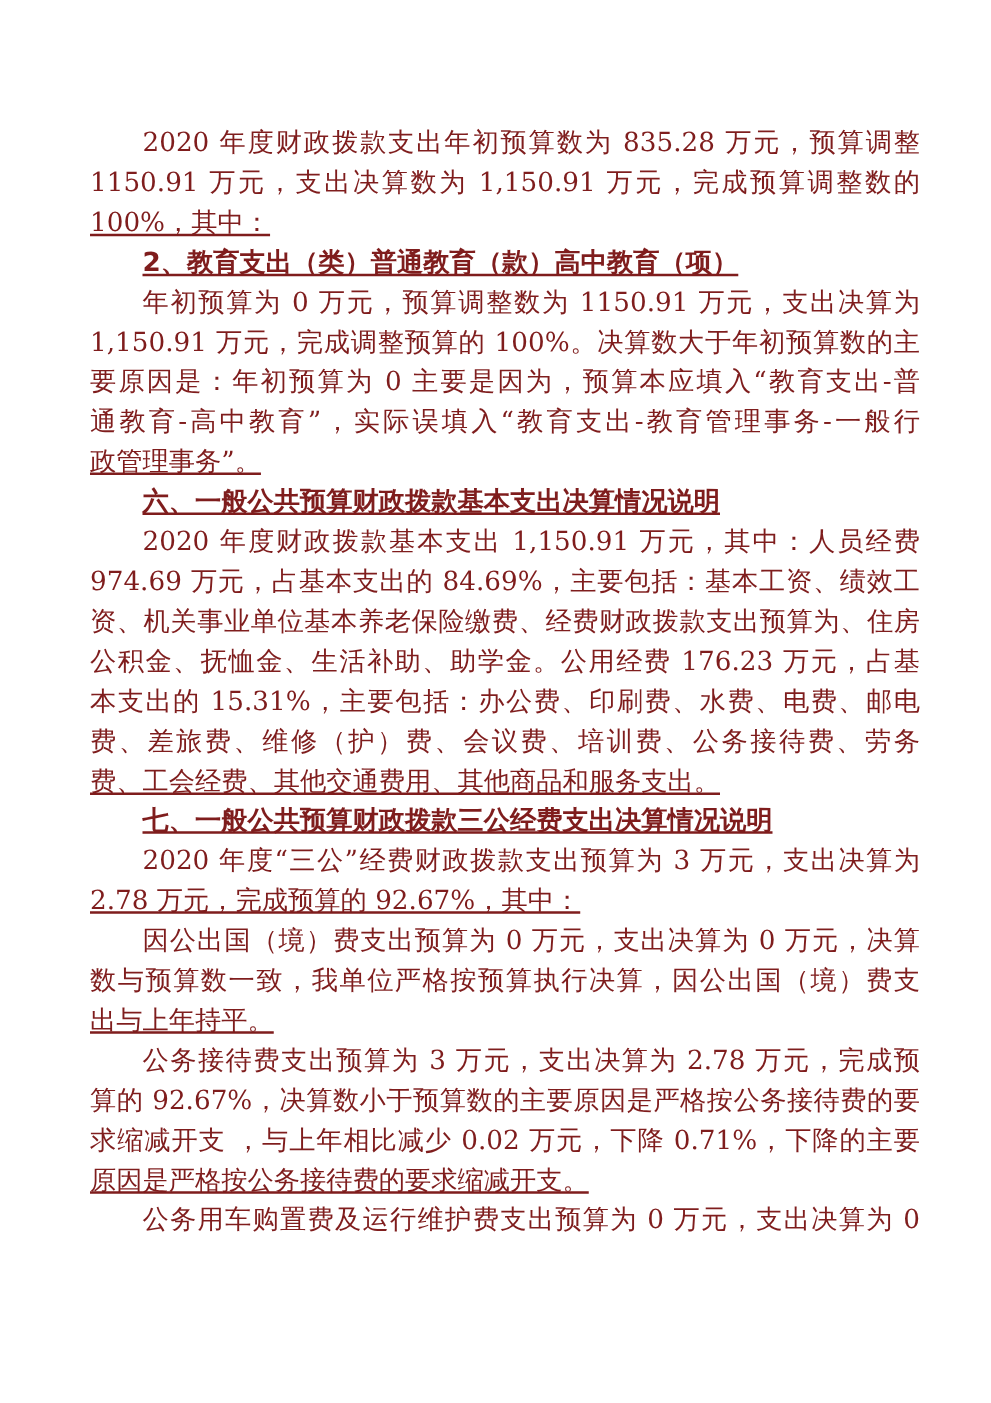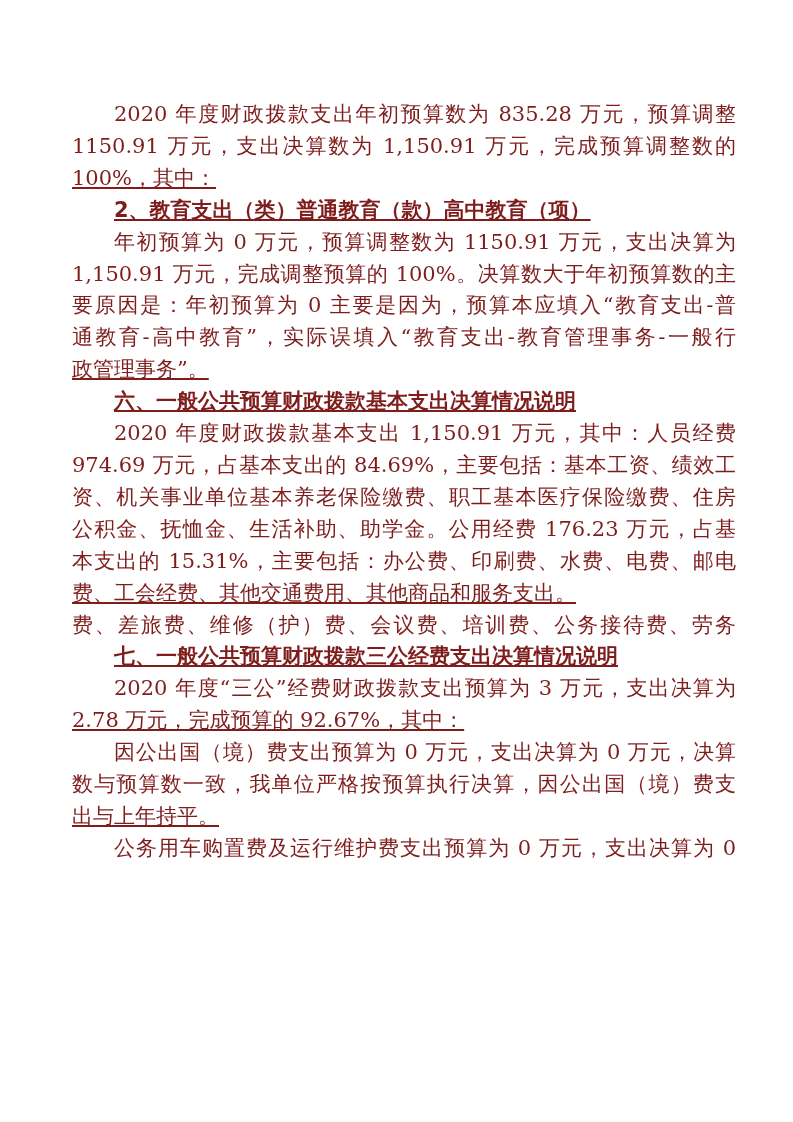--- a/index.html
+++ b/index.html
@@ -72,35 +72,41 @@
         <span class="line">要原因是：年初预算为 0 主要是因为，预算本应填入“教育支出-普</span>
         <span class="line">通教育-高中教育”，实际误填入“教育支出-教育管理事务-一般行</span>
         <span class="line flush">政管理事务”。</span>
       </p>
       <p class="para heading">
         <span class="line first flush">六、一般公共预算财政拨款基本支出决算情况说明</span>
       </p>
       <p class="para body">
         <span class="line first">2020 年度财政拨款基本支出 1,150.91 万元，其中：人员经费</span>
         <span class="line">974.69 万元，占基本支出的 84.69%，主要包括：基本工资、绩效工</span>
-        <span class="line">资、机关事业单位基本养老保险缴费、职工基本医疗保险缴费、住房</span>
+        <span class="line">资、机关事业单位基本养老保险缴费、经费财政拨款支出预算为、住房</span>
         <span class="line">公积金、抚恤金、生活补助、助学金。公用经费 176.23 万元，占基</span>
         <span class="line">本支出的 15.31%，主要包括：办公费、印刷费、水费、电费、邮电</span>
+        <span class="line">费、差旅费、维修（护）费、会议费、培训费、公务接待费、劳务</span>
         <span class="line flush">费、工会经费、其他交通费用、其他商品和服务支出。</span>
-        <span class="line">费、差旅费、维修（护）费、会议费、培训费、公务接待费、劳务</span>
       </p>
       <p class="para heading">
         <span class="line first flush">七、一般公共预算财政拨款三公经费支出决算情况说明</span>
       </p>
       <p class="para body">
         <span class="line first">2020 年度“三公”经费财政拨款支出预算为 3 万元，支出决算为</span>
         <span class="line flush">2.78 万元，完成预算的 92.67%，其中：</span>
       </p>
       <p class="para body">
         <span class="line first">因公出国（境）费支出预算为 0 万元，支出决算为 0 万元，决算</span>
         <span class="line">数与预算数一致，我单位严格按预算执行决算，因公出国（境）费支</span>
         <span class="line flush">出与上年持平。</span>
       </p>
       <p class="para body">
+        <span class="line first">公务接待费支出预算为 3 万元，支出决算为 2.78 万元，完成预</span>
+        <span class="line">算的 92.67%，决算数小于预算数的主要原因是严格按公务接待费的要</span>
+        <span class="line">求缩减开支 ，与上年相比减少 0.02 万元，下降 0.71%，下降的主要</span>
+        <span class="line flush">原因是严格按公务接待费的要求缩减开支。</span>
+      </p>
+      <p class="para body">
         <span class="line first">公务用车购置费及运行维护费支出预算为 0 万元，支出决算为 0</span>
       </p>
     </div>
 </div>
 
 </body></html>

